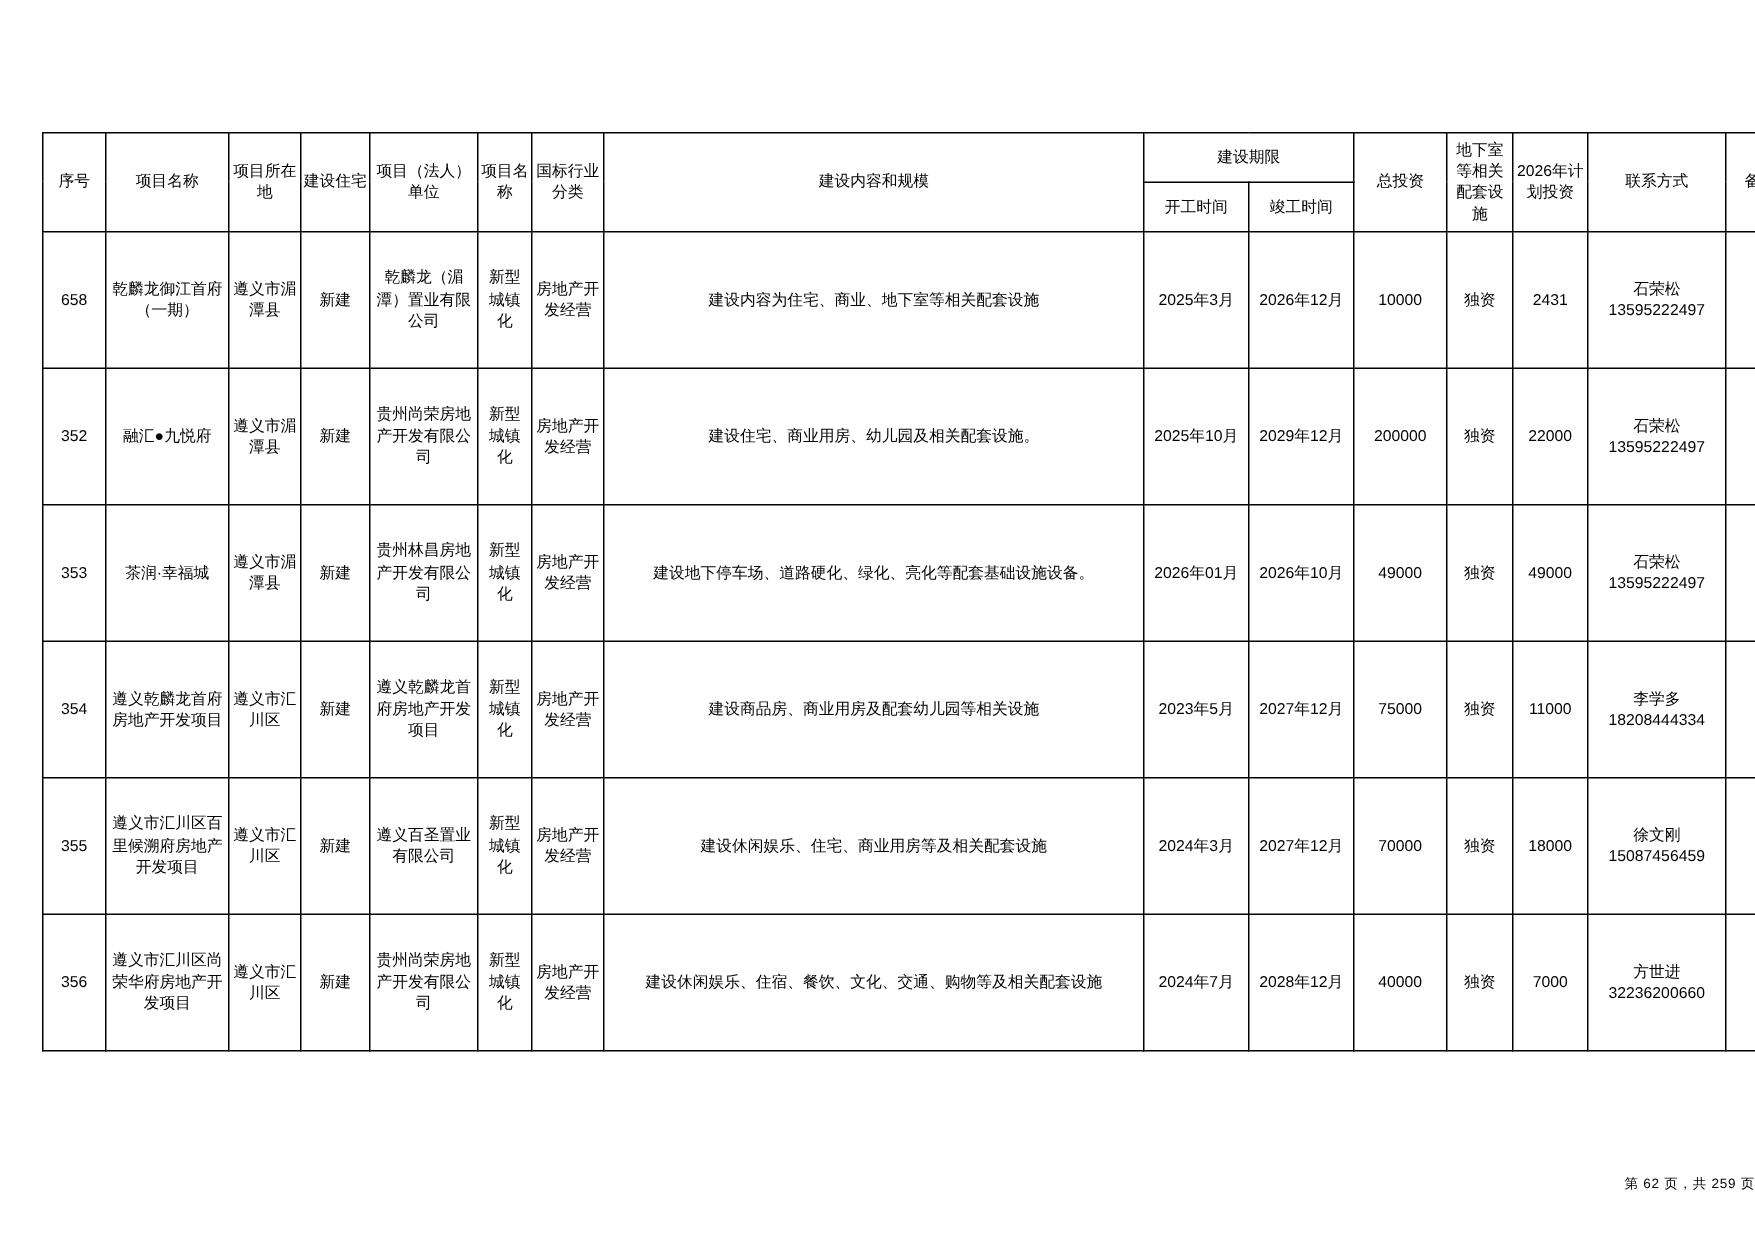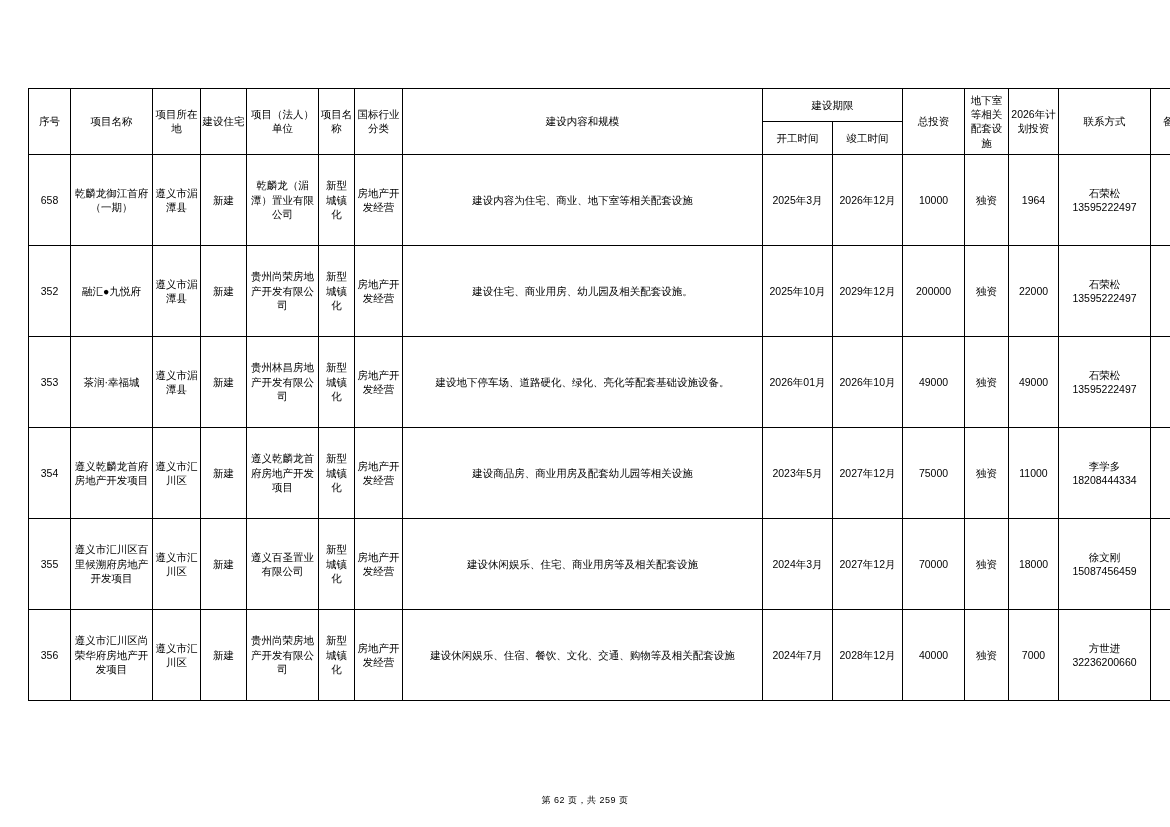--- a/index.html
+++ b/index.html
@@ -57,22 +57,22 @@
     white-space: nowrap;
   }
   .contact-line {
     display: block;
     white-space: nowrap;
   }
   .footer {
     position: absolute;
     left: 0;
     right: 0;
-    bottom: 20px;
-    text-align: center;
+    bottom: 31px;
+    text-align: right;
     font-size: 9px;
     color: #000000;
     letter-spacing: 0.5px;
   }
   
   col.c-seq      { width: 42px; }
   col.c-name     { width: 82px; }
   col.c-loc      { width: 48px; }
   col.c-nature   { width: 46px; }
   col.c-unit     { width: 72px; }
@@ -139,21 +139,21 @@
         <td>遵义市湄潭县</td>
         <td>新建</td>
         <td>乾麟龙（湄潭）置业有限公司</td>
         <td>新型城镇化</td>
         <td>房地产开发经营</td>
         <td class="desc">建设内容为住宅、商业、地下室等相关配套设施</td>
         <td class="nowrapish">2025年3月</td>
         <td class="nowrapish">2026年12月</td>
         <td>10000</td>
         <td>独资</td>
-        <td>1964</td>
+        <td>2431</td>
         <td>
           <span class="contact-line">石荣松</span>
           <span class="contact-line">13595222497</span>
         </td>
         <td></td>
       </tr>
       <tr>
         <td>352</td>
         <td>融汇●九悦府</td>
         <td>遵义市湄潭县</td>

